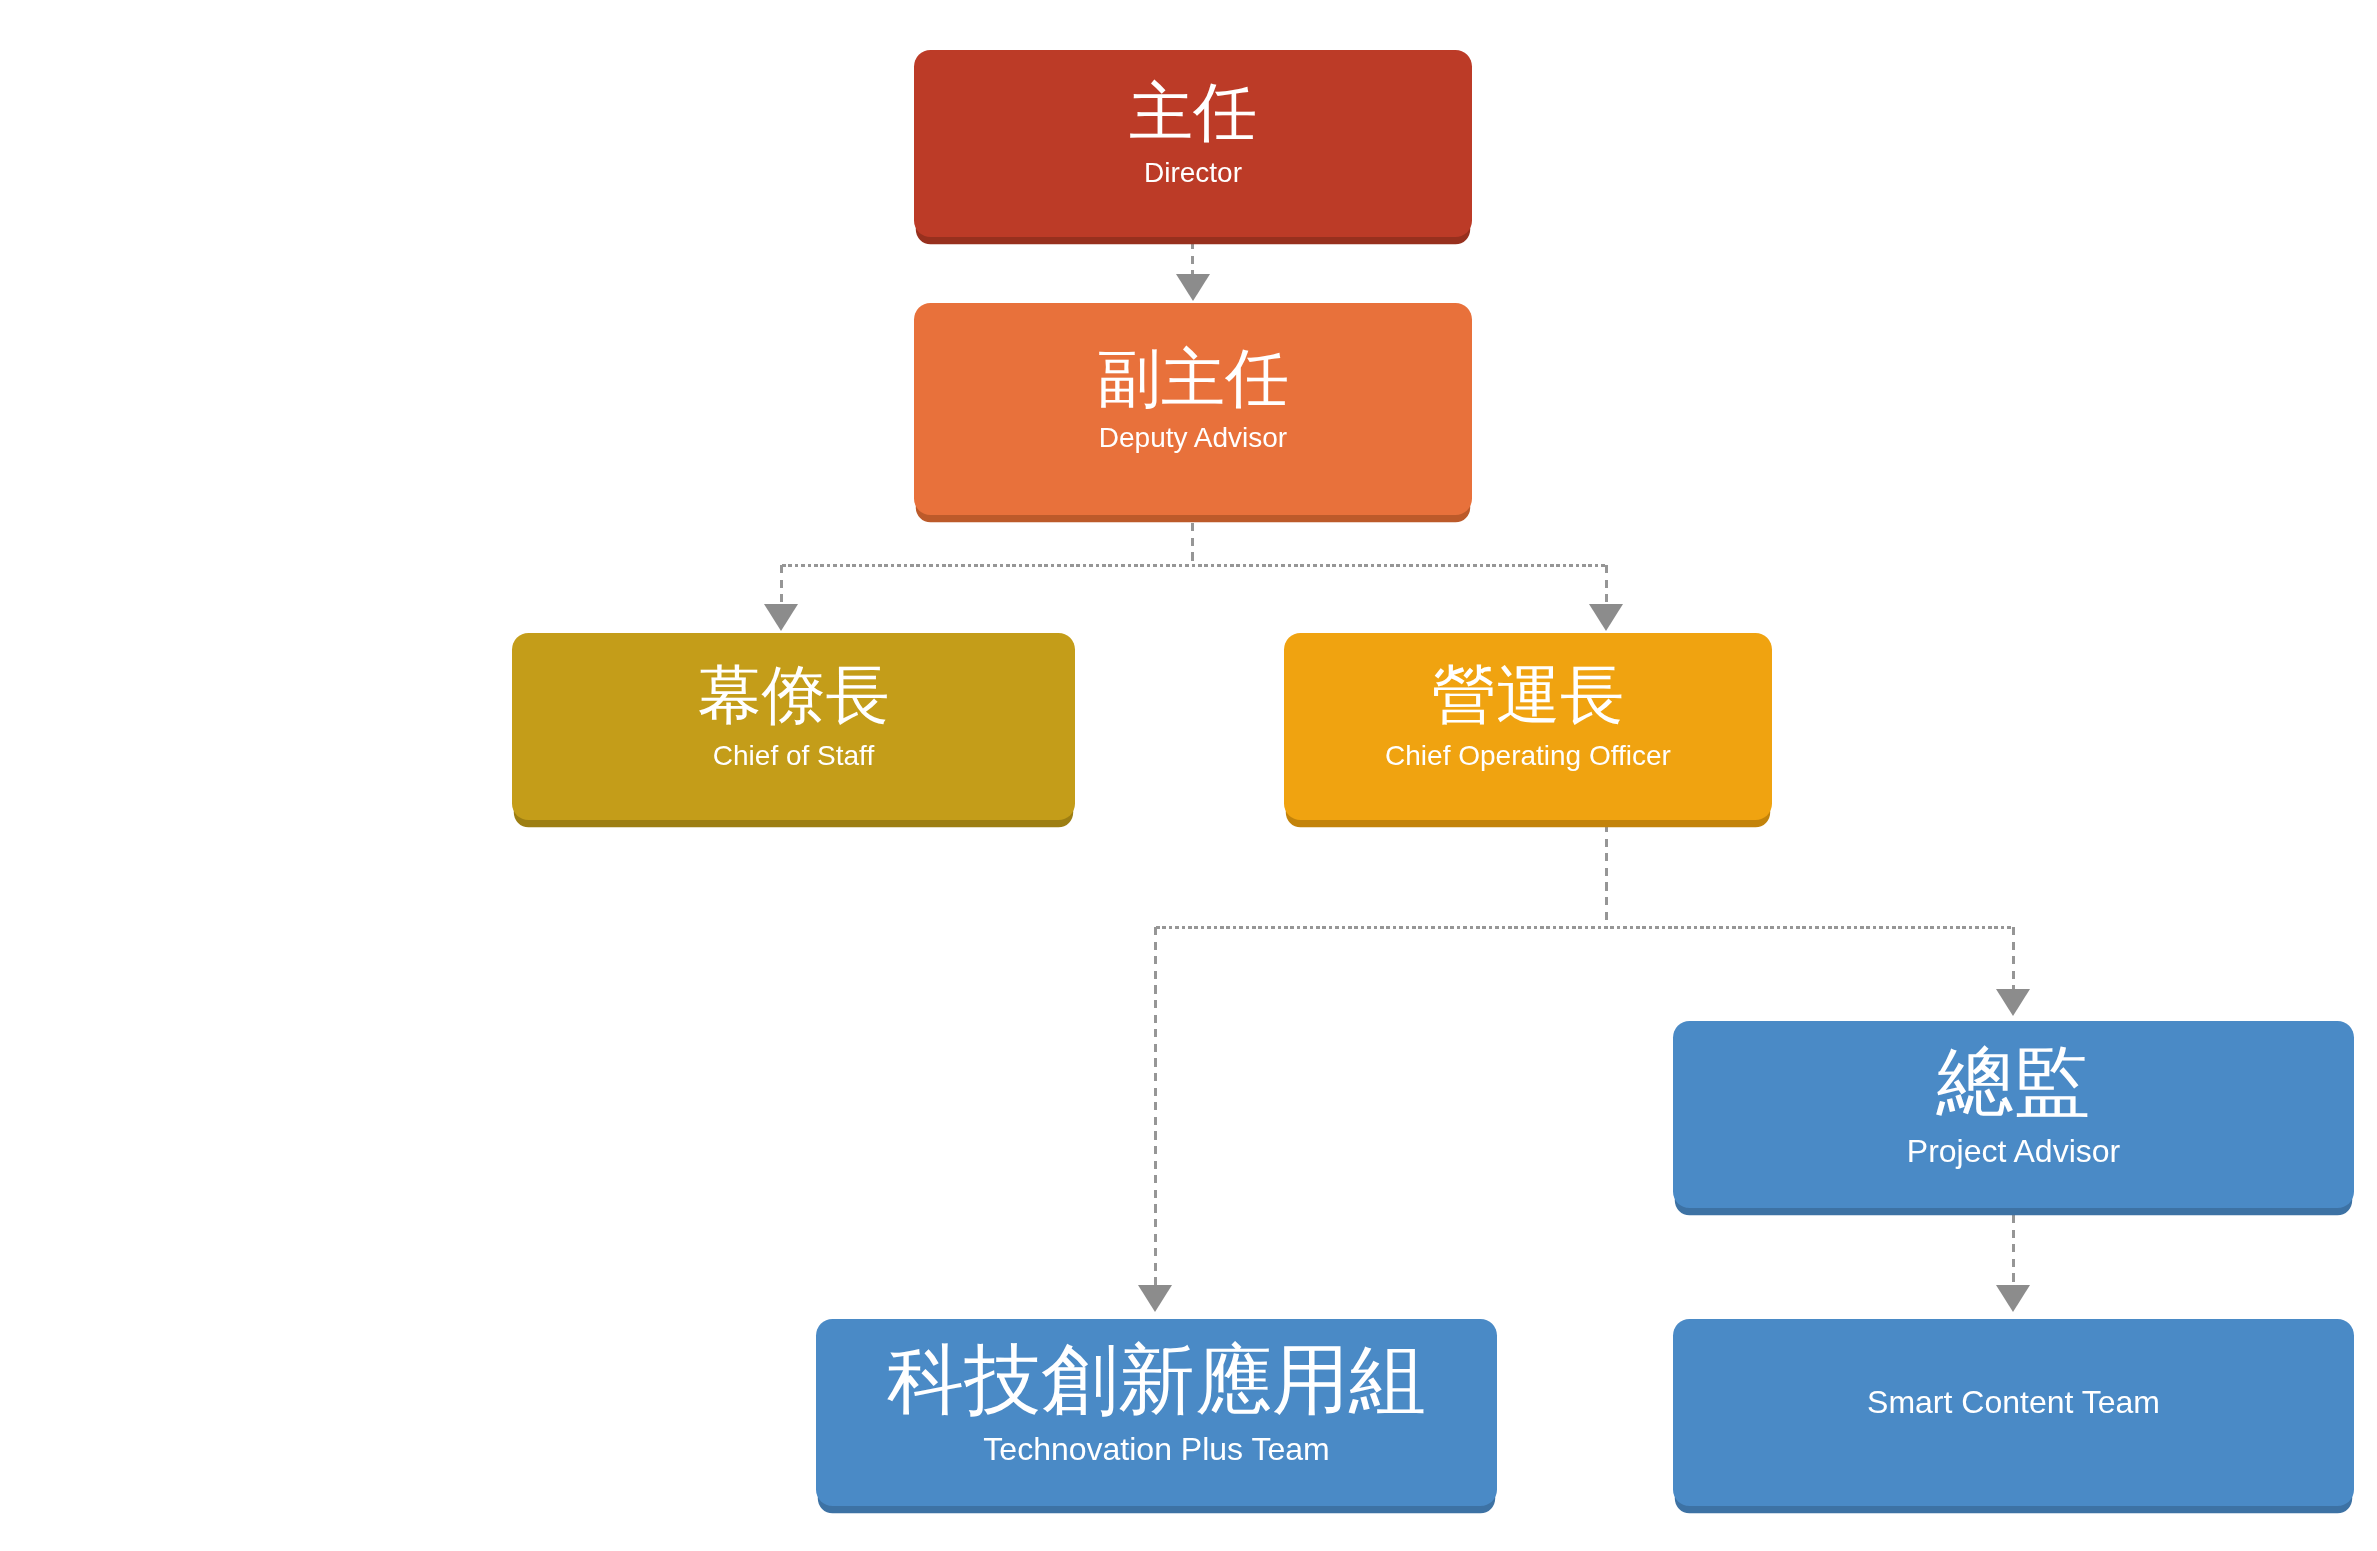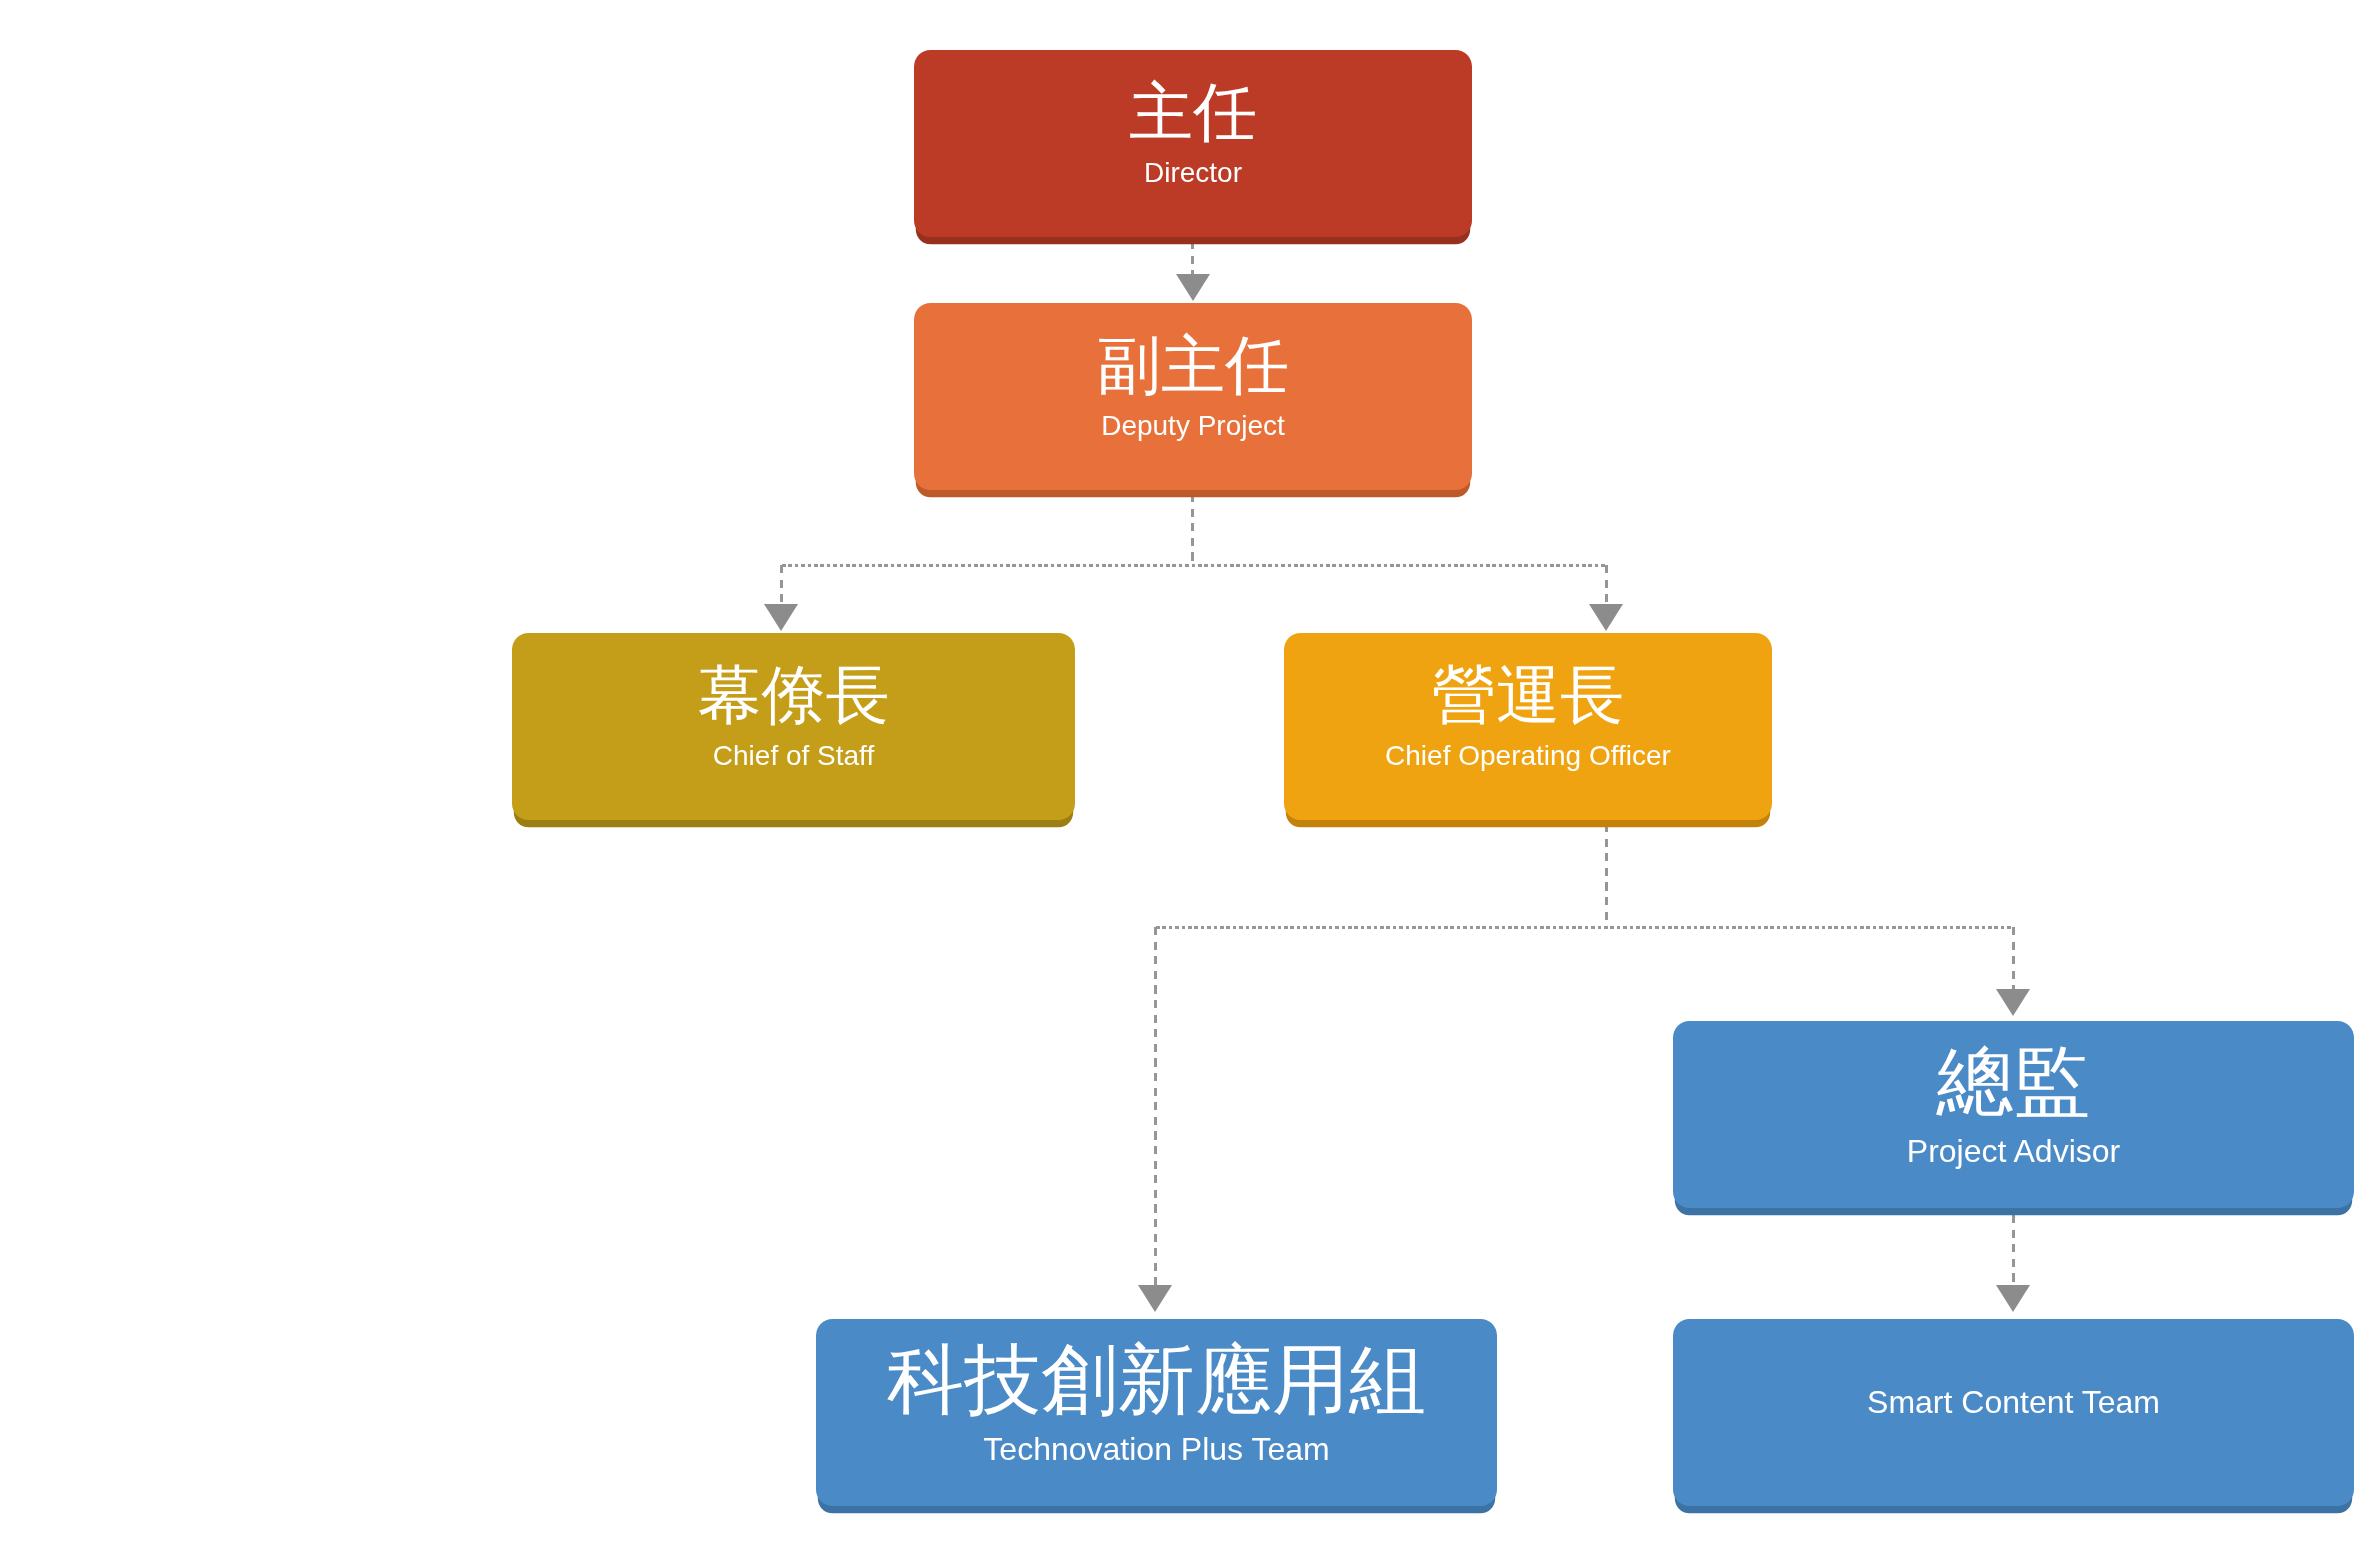--- a/index.html
+++ b/index.html
@@ -24,21 +24,21 @@
     text-align:center;
     padding-bottom:21px;
     box-sizing:border-box;
   }
   .node-title{font-size:64px;line-height:1.05;font-weight:400;}
   .node-subtitle{font-size:28px;line-height:1;font-weight:400;}
   .big .node-title{font-size:77px;}
   .big .node-subtitle{font-size:32px;}
 
   .node-director       {left:914px;top:50px;  width:558px;height:187px;background:var(--director-fill);      box-shadow:0 9.1px 0 -1.8px var(--director-shadow);}
-  .node-deputy_director{left:914px;top:303px; width:558px;height:187px;background:var(--deputy_director-fill);box-shadow:0 9.1px 0 -1.8px var(--deputy_director-shadow);}
+  .node-deputy_director{left:914px;top:303px; width:558px;height:212px;background:var(--deputy_director-fill);box-shadow:0 9.1px 0 -1.8px var(--deputy_director-shadow);}
   .node-chief_of_staff {left:512px; top:633px; width:563px;height:187px;background:var(--chief_of_staff-fill); box-shadow:0 9.1px 0 -1.8px var(--chief_of_staff-shadow);}
   .node-coo            {left:1284px;top:633px; width:488px;height:187px;background:var(--coo-fill);            box-shadow:0 9.1px 0 -1.8px var(--coo-shadow);}
   .node-project_advisor{left:1673px;top:1021px;width:681px;height:187px;background:var(--project_advisor-fill);box-shadow:0 9.1px 0 -1.8px var(--project_advisor-shadow);}
   .node-technovation_team{left:816px;top:1319px;width:681px;height:187px;background:var(--technovation_team-fill);box-shadow:0 9.1px 0 -1.8px var(--technovation_team-shadow);}
   .node-smart_content_team{left:1673px;top:1319px;width:681px;height:187px;background:var(--smart_content_team-fill);box-shadow:0 9.1px 0 -1.8px var(--smart_content_team-shadow);}
 
   
   .vline{
     position:absolute;width:2.7px;
     background:repeating-linear-gradient(to bottom,var(--line-color) 0 8.2px,transparent 8.2px 14.6px);
@@ -99,21 +99,21 @@
   <div class="vline v8"></div>
   <div class="arrowhead a6"></div>
 
   <div class="node node-director">
     <div class="node-title">主任</div>
     <div class="node-subtitle">Director</div>
   </div>
 
   <div class="node node-deputy_director">
     <div class="node-title">副主任</div>
-    <div class="node-subtitle">Deputy Project</div>
+    <div class="node-subtitle">Deputy Advisor</div>
   </div>
 
   <div class="node node-chief_of_staff">
     <div class="node-title">幕僚長</div>
     <div class="node-subtitle">Chief of Staff</div>
   </div>
 
   <div class="node node-coo">
     <div class="node-title">營運長</div>
     <div class="node-subtitle">Chief Operating Officer</div>

